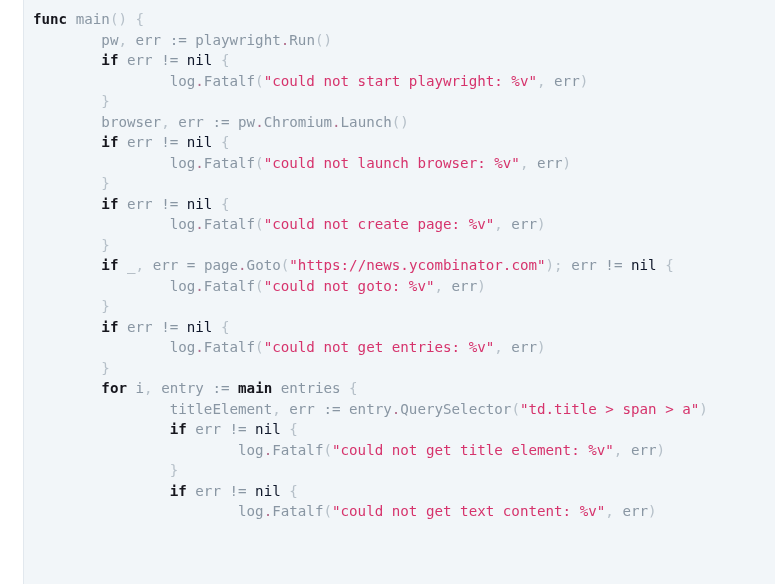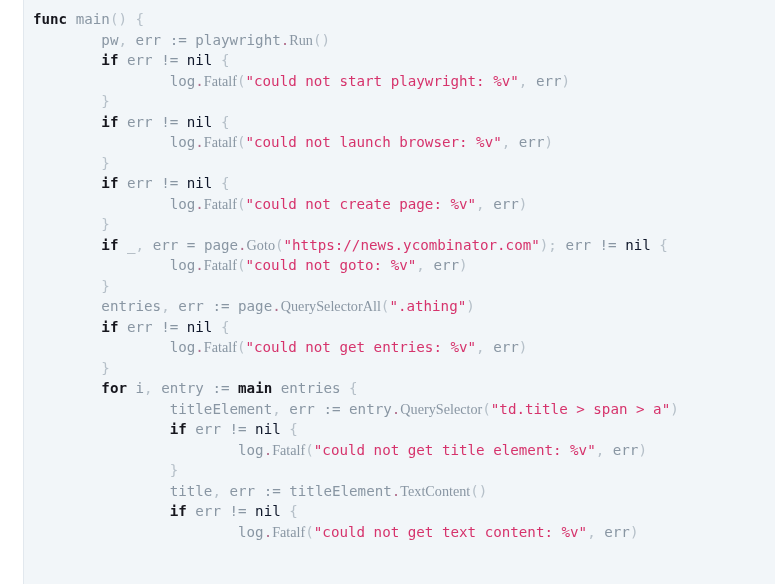--- a/index.html
+++ b/index.html
@@ -50,58 +50,57 @@
     line-height: 20.5px;
     font-size: 14.2px;
     white-space: pre;
     letter-spacing: 0px;
     color: #8b99a6;
   }
 
   
   .t-kw      { color: #16161d; font-weight: bold; }   
   .t-ident   { color: #8996a3; }                      
-  .t-prop    { color: #8996a3; font-family: Liberation Serif, serif; }                      
+  .t-prop    { color: #8996a3; }                      
   .t-str     { color: #d6336c; }                      
   .t-nil     { color: #0f172a; }                      
   .t-punct   { color: #b6c0c9; }                      
   .t-op      { color: #8996a3; }                      
   .t-dot     { color: #b06c8a; }                      
 </style>
 </head>
 <body>
 
 <div id="root">
 
   <div class="code-gutter"></div>
 
   <div class="code-block">
     <div class="code-inner">
         <div class="code-line"><span class="t-kw">func</span><span class="t-punct"> </span><span class="t-ident">main</span><span class="t-punct">() {</span></div>
         <div class="code-line"><span>        </span><span class="t-ident">pw</span><span class="t-punct">, </span><span class="t-ident">err</span><span class="t-op"> := </span><span class="t-ident">playwright</span><span class="t-dot">.</span><span class="t-prop">Run</span><span class="t-punct">()</span></div>
         <div class="code-line"><span>        </span><span class="t-kw">if</span><span class="t-punct"> </span><span class="t-ident">err</span><span class="t-op"> != </span><span class="t-nil">nil</span><span class="t-punct"> {</span></div>
         <div class="code-line"><span>                </span><span class="t-ident">log</span><span class="t-dot">.</span><span class="t-prop">Fatalf</span><span class="t-punct">(</span><span class="t-str">"could not start playwright: %v"</span><span class="t-punct">, </span><span class="t-ident">err</span><span class="t-punct">)</span></div>
         <div class="code-line"><span>        </span><span class="t-punct">}</span></div>
+        <div class="code-line"><span>        </span><span class="t-ident">browser</span><span class="t-punct">, </span><span class="t-ident">err</span><span class="t-op"> := </span><span class="t-ident">pw</span><span class="t-dot">.</span><span class="t-prop">Chromium</span><span class="t-dot">.</span><span class="t-prop">Launch</span><span class="t-punct">()</span></div>
         <div class="code-line"><span>        </span><span class="t-kw">if</span><span class="t-punct"> </span><span class="t-ident">err</span><span class="t-op"> != </span><span class="t-nil">nil</span><span class="t-punct"> {</span></div>
         <div class="code-line"><span>                </span><span class="t-ident">log</span><span class="t-dot">.</span><span class="t-prop">Fatalf</span><span class="t-punct">(</span><span class="t-str">"could not launch browser: %v"</span><span class="t-punct">, </span><span class="t-ident">err</span><span class="t-punct">)</span></div>
         <div class="code-line"><span>        </span><span class="t-punct">}</span></div>
         <div class="code-line"><span>        </span><span class="t-kw">if</span><span class="t-punct"> </span><span class="t-ident">err</span><span class="t-op"> != </span><span class="t-nil">nil</span><span class="t-punct"> {</span></div>
         <div class="code-line"><span>                </span><span class="t-ident">log</span><span class="t-dot">.</span><span class="t-prop">Fatalf</span><span class="t-punct">(</span><span class="t-str">"could not create page: %v"</span><span class="t-punct">, </span><span class="t-ident">err</span><span class="t-punct">)</span></div>
         <div class="code-line"><span>        </span><span class="t-punct">}</span></div>
         <div class="code-line"><span>        </span><span class="t-kw">if</span><span class="t-punct"> </span><span class="t-ident">_</span><span class="t-punct">, </span><span class="t-ident">err</span><span class="t-op"> = </span><span class="t-ident">page</span><span class="t-dot">.</span><span class="t-prop">Goto</span><span class="t-punct">(</span><span class="t-str">"https://news.ycombinator.com"</span><span class="t-punct">); </span><span class="t-ident">err</span><span class="t-op"> != </span><span class="t-nil">nil</span><span class="t-punct"> {</span></div>
         <div class="code-line"><span>                </span><span class="t-ident">log</span><span class="t-dot">.</span><span class="t-prop">Fatalf</span><span class="t-punct">(</span><span class="t-str">"could not goto: %v"</span><span class="t-punct">, </span><span class="t-ident">err</span><span class="t-punct">)</span></div>
         <div class="code-line"><span>        </span><span class="t-punct">}</span></div>
-        <div class="code-line"><span>        </span><span class="t-ident">entries</span><span class="t-punct">, </span><span class="t-ident">err</span><span class="t-op"> := </span><span class="t-ident">page</span><span class="t-dot">.</span><span class="t-prop">QuerySelectorAll</span><span class="t-punct">(</span><span class="t-str">".athing"</span><span class="t-punct">)</span></div>
         <div class="code-line"><span>        </span><span class="t-kw">if</span><span class="t-punct"> </span><span class="t-ident">err</span><span class="t-op"> != </span><span class="t-nil">nil</span><span class="t-punct"> {</span></div>
         <div class="code-line"><span>                </span><span class="t-ident">log</span><span class="t-dot">.</span><span class="t-prop">Fatalf</span><span class="t-punct">(</span><span class="t-str">"could not get entries: %v"</span><span class="t-punct">, </span><span class="t-ident">err</span><span class="t-punct">)</span></div>
         <div class="code-line"><span>        </span><span class="t-punct">}</span></div>
         <div class="code-line"><span>        </span><span class="t-kw">for</span><span class="t-punct"> </span><span class="t-ident">i</span><span class="t-punct">, </span><span class="t-ident">entry</span><span class="t-op"> := </span><span class="t-kw">main</span><span class="t-punct"> </span><span class="t-ident">entries</span><span class="t-punct"> {</span></div>
         <div class="code-line"><span>                </span><span class="t-ident">titleElement</span><span class="t-punct">, </span><span class="t-ident">err</span><span class="t-op"> := </span><span class="t-ident">entry</span><span class="t-dot">.</span><span class="t-prop">QuerySelector</span><span class="t-punct">(</span><span class="t-str">"td.title &gt; span &gt; a"</span><span class="t-punct">)</span></div>
         <div class="code-line"><span>                </span><span class="t-kw">if</span><span class="t-punct"> </span><span class="t-ident">err</span><span class="t-op"> != </span><span class="t-nil">nil</span><span class="t-punct"> {</span></div>
         <div class="code-line"><span>                        </span><span class="t-ident">log</span><span class="t-dot">.</span><span class="t-prop">Fatalf</span><span class="t-punct">(</span><span class="t-str">"could not get title element: %v"</span><span class="t-punct">, </span><span class="t-ident">err</span><span class="t-punct">)</span></div>
         <div class="code-line"><span>                </span><span class="t-punct">}</span></div>
-        <div class="code-line"><span>                </span><span class="t-ident">title</span><span class="t-punct">, </span><span class="t-ident">err</span><span class="t-op"> := </span><span class="t-ident">titleElement</span><span class="t-dot">.</span><span class="t-prop">TextContent</span><span class="t-punct">()</span></div>
         <div class="code-line"><span>                </span><span class="t-kw">if</span><span class="t-punct"> </span><span class="t-ident">err</span><span class="t-op"> != </span><span class="t-nil">nil</span><span class="t-punct"> {</span></div>
         <div class="code-line"><span>                        </span><span class="t-ident">log</span><span class="t-dot">.</span><span class="t-prop">Fatalf</span><span class="t-punct">(</span><span class="t-str">"could not get text content: %v"</span><span class="t-punct">, </span><span class="t-ident">err</span><span class="t-punct">)</span></div>
       </div>
   </div>
 
 </div>
 
 </body></html>

